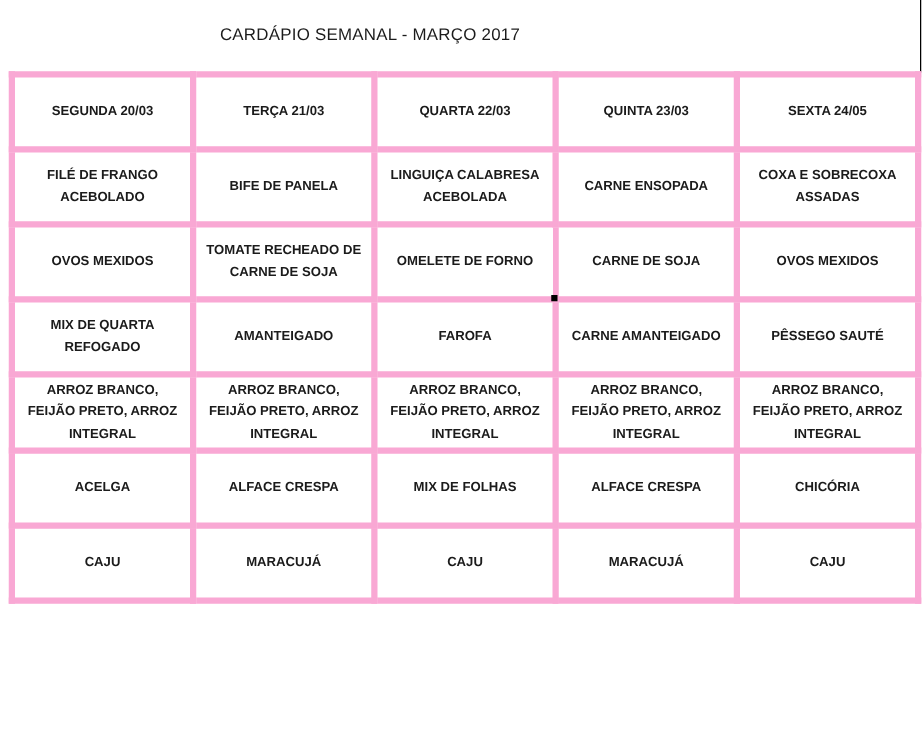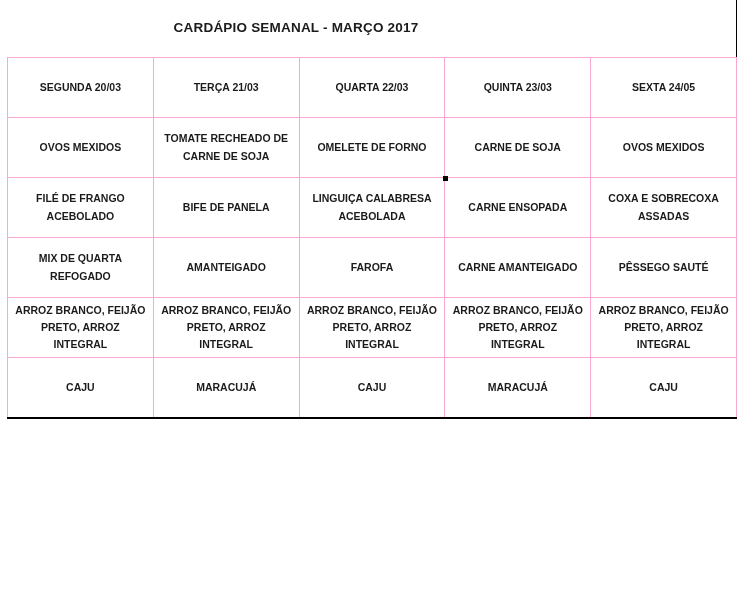--- a/index.html
+++ b/index.html
@@ -14,21 +14,21 @@
   }
   .title {
     position: absolute;
     top: 0;
     left: 0;
     width: 592px;
     height: 55px;
     display: flex;
     align-items: center;
     justify-content: center;
-    font-weight: bold;
+    font-weight: normal;
     font-size: 13.5px;
     letter-spacing: 0.2px;
     white-space: nowrap;
   }
   .title-right-border {
     position: absolute;
     top: 0;
     left: 736px;
     width: 1px;
     height: 58px;
@@ -39,21 +39,21 @@
     top: 57px;
     left: 7px;
     width: 730px;
     border-collapse: collapse;
     table-layout: fixed;
     border: 1px solid #000;
     border-bottom-width: 2px;
   }
   table.menu tr { height: 60px; }
   table.menu td {
-    border: 1px solid #f9a8d4;
+    border: 5px solid #f9a8d4;
     text-align: center;
     vertical-align: middle;
     font-weight: bold;
     font-size: 10.5px;
     line-height: 1.65;
     padding: 2px 6px;
     background: #ffffff;
   }
   td.selected {
     border: 3px double #000;
@@ -80,51 +80,58 @@
   <table class="menu">
     <tbody>
       <tr>
         <td>SEGUNDA 20/03</td>
         <td>TERÇA 21/03</td>
         <td>QUARTA 22/03</td>
         <td>QUINTA 23/03</td>
         <td>SEXTA 24/05</td>
       </tr>
       <tr>
+        <td>FILÉ DE FRANGO ACEBOLADO</td>
+        <td>BIFE DE PANELA</td>
+        <td>LINGUIÇA CALABRESA ACEBOLADA</td>
+        <td>CARNE ENSOPADA</td>
+        <td>COXA E SOBRECOXA ASSADAS</td>
+      </tr>
+      <tr>
         <td>OVOS MEXIDOS</td>
         <td>TOMATE RECHEADO DE CARNE DE SOJA</td>
         <td class="selected">
           <span>OMELETE DE FORNO</span>
           <span class="handle"></span>
         </td>
         <td>CARNE DE SOJA</td>
         <td>OVOS MEXIDOS</td>
-      </tr>
-      <tr>
-        <td>FILÉ DE FRANGO ACEBOLADO</td>
-        <td>BIFE DE PANELA</td>
-        <td>LINGUIÇA CALABRESA ACEBOLADA</td>
-        <td>CARNE ENSOPADA</td>
-        <td>COXA E SOBRECOXA ASSADAS</td>
       </tr>
       <tr>
         <td>MIX DE QUARTA REFOGADO</td>
         <td>AMANTEIGADO</td>
         <td>FAROFA</td>
         <td>CARNE AMANTEIGADO</td>
         <td>PÊSSEGO SAUTÉ</td>
       </tr>
       <tr>
         <td>ARROZ BRANCO, FEIJÃO PRETO, ARROZ INTEGRAL</td>
         <td>ARROZ BRANCO, FEIJÃO PRETO, ARROZ INTEGRAL</td>
         <td>ARROZ BRANCO, FEIJÃO PRETO, ARROZ INTEGRAL</td>
         <td>ARROZ BRANCO, FEIJÃO PRETO, ARROZ INTEGRAL</td>
         <td>ARROZ BRANCO, FEIJÃO PRETO, ARROZ INTEGRAL</td>
       </tr>
       <tr>
+        <td>ACELGA</td>
+        <td>ALFACE CRESPA</td>
+        <td>MIX DE FOLHAS</td>
+        <td>ALFACE CRESPA</td>
+        <td>CHICÓRIA</td>
+      </tr>
+      <tr>
         <td>CAJU</td>
         <td>MARACUJÁ</td>
         <td>CAJU</td>
         <td>MARACUJÁ</td>
         <td>CAJU</td>
       </tr>
     </tbody>
   </table>
 
 </div>

